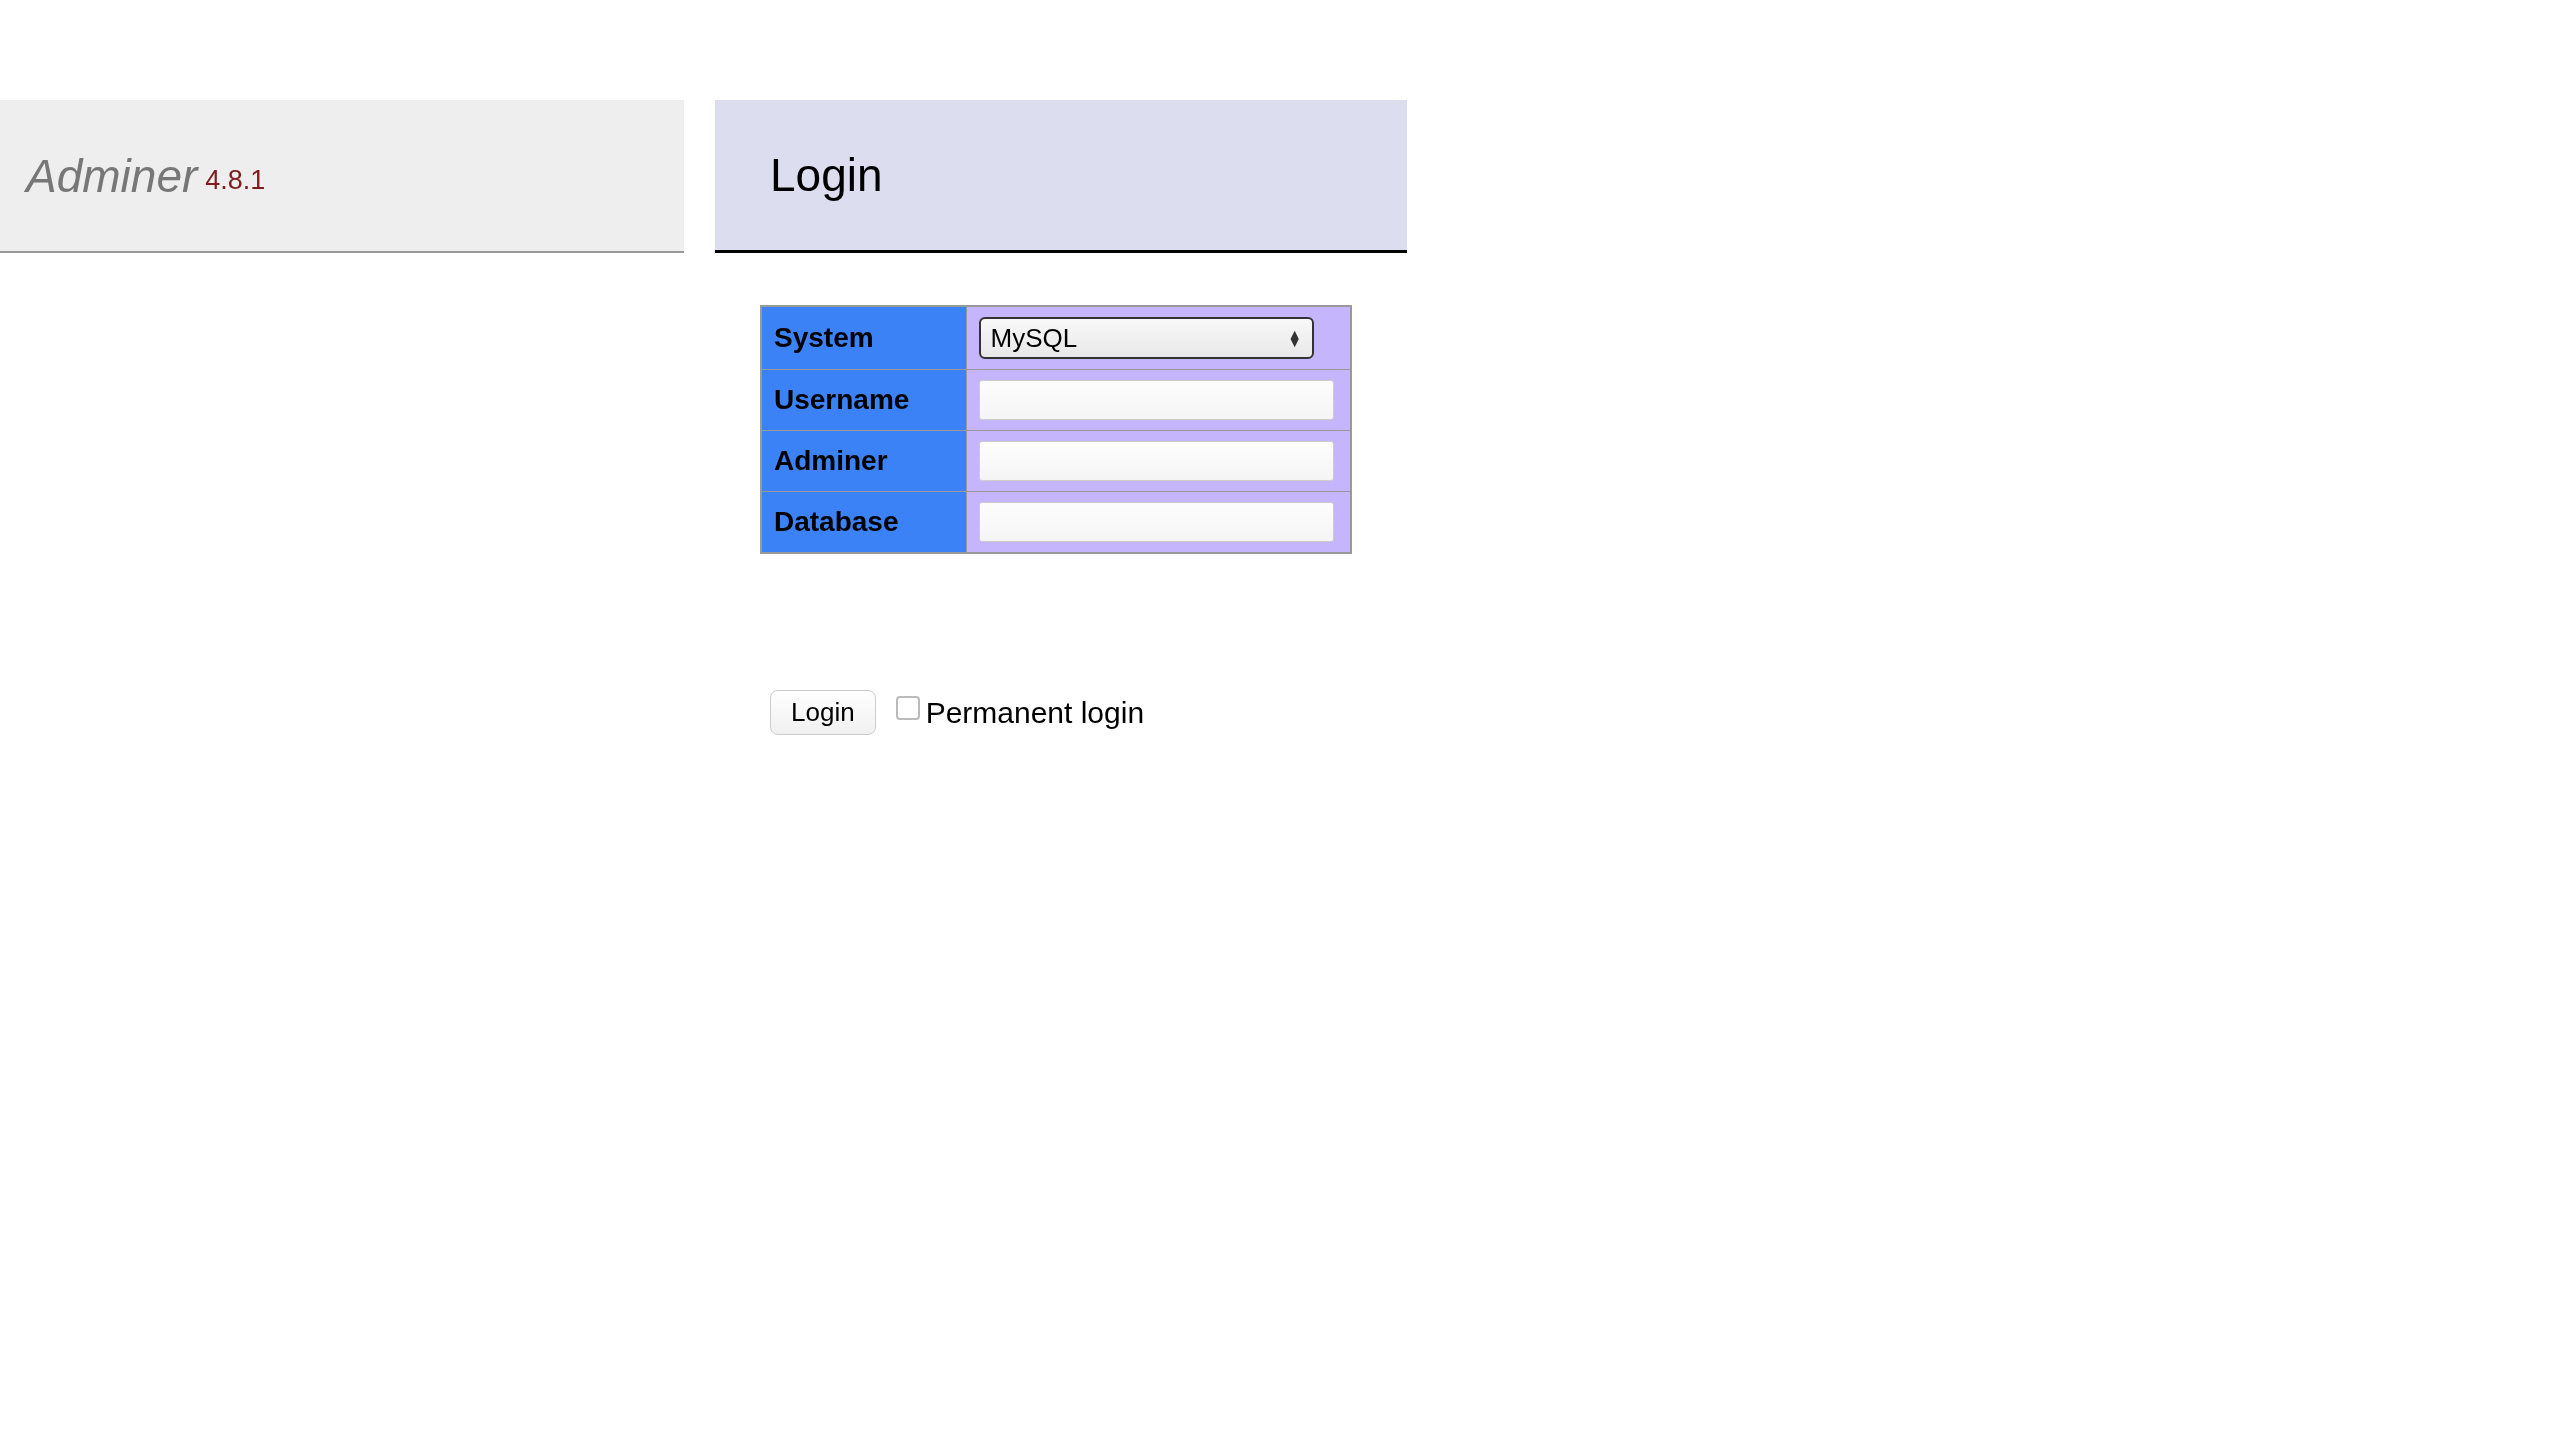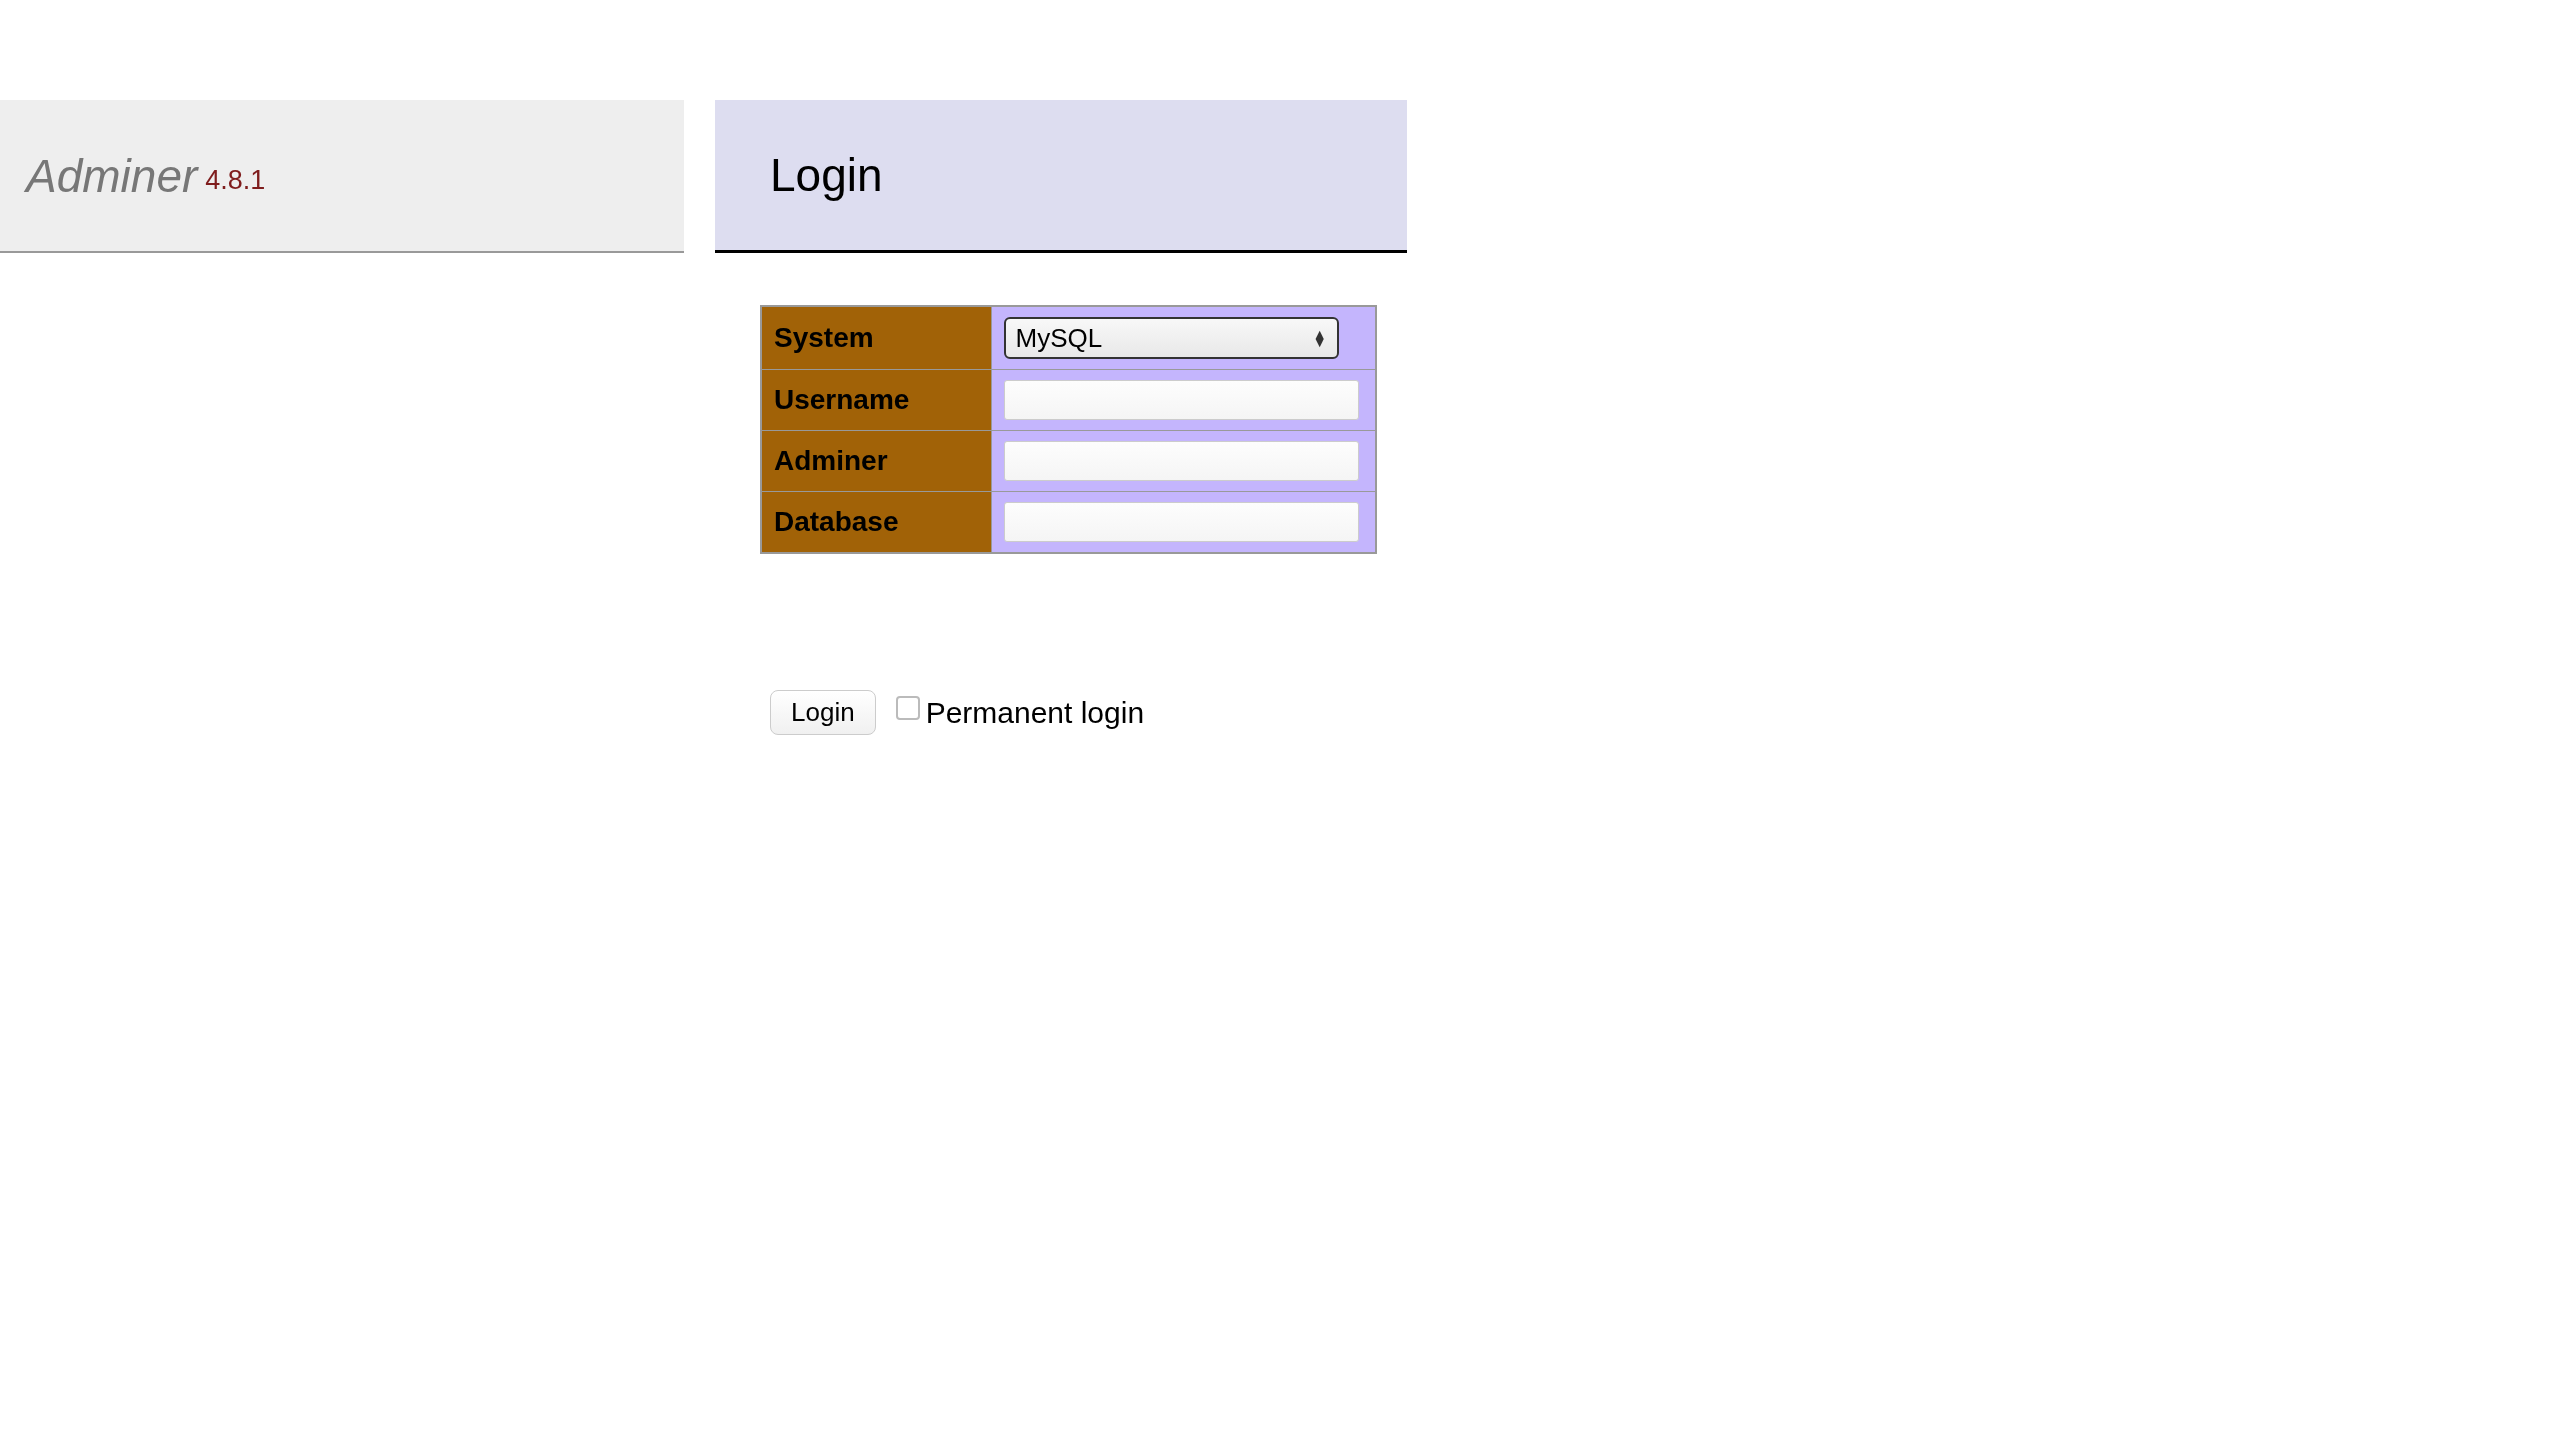--- a/index.html
+++ b/index.html
@@ -64,23 +64,23 @@
   border-collapse: collapse;
   border: 2px solid #999;
 }
 .login-table th, .login-table td {
   border: 1px solid #999;
   padding: 10px 12px;
   text-align: left;
   font-size: 28px;
 }
 .login-table th {
-  background: #a16207;
+  background: #3b82f6;
   font-weight: bold;
-  width: 230px;
+  width: 205px;
 }
 .login-table td {
   background: #c4b5fd;
   width: 385px;
 }
 .login-table input[type="text"],
 .login-table input[type="password"] {
   width: 355px;
   height: 40px;
   font-size: 26px;

